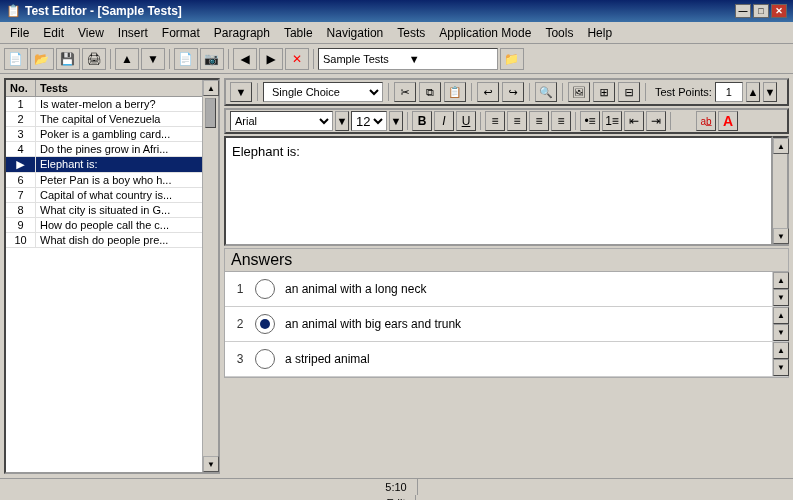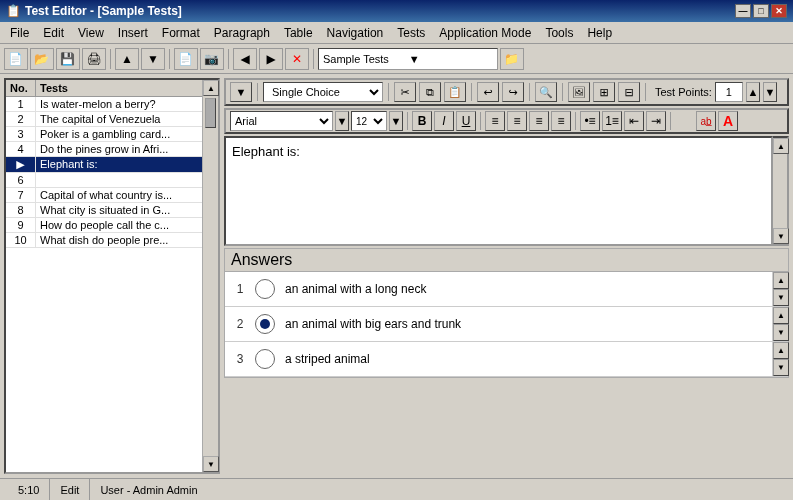--- a/index.html
+++ b/index.html
@@ -175,21 +175,21 @@
       width: 103px;
       height: 20px;
       border: 1px inset #999;
       font-size: 11px;
       background: white;
     }
     #font-size {
       width: 36px;
       height: 20px;
       border: 1px inset #999;
-      font-size: 10px;
+      font-size: 13px;
       background: white;
     }
     .fmt-btn {
       width: 20px; height: 20px;
       border: 1px outset #999;
       background: #d4d0c8;
       display: flex; align-items: center; justify-content: center;
       cursor: pointer;
       font-size: 12px;
     }
@@ -277,20 +277,21 @@
     
     #statusbar {
       background: #d4d0c8;
       border-top: 1px solid #999;
       height: 22px;
       display: flex;
       align-items: center;
       padding: 0 8px;
       gap: 0;
       font-size: 11px;
+      flex-direction: column;
     }
     .status-section {
       padding: 2px 10px;
       border-right: 1px solid #999;
       height: 100%;
       display: flex;
       align-items: center;
     }
     .status-section:last-child { border-right: none; }
     
@@ -396,20 +397,21 @@
           <div class="test-row">
             <div class="no">4</div>
             <div class="test-text">Do the pines grow in Afri...</div>
           </div>
           <div class="test-row active">
               <div class="no" style="color: white;">▶</div>
               <div class="test-text">Elephant is:</div>
             </div>
           <div class="test-row">
             <div class="no">6</div>
+            <div class="test-text">Peter Pan is a boy who h...</div>
           </div>
           <div class="test-row">
             <div class="no">7</div>
             <div class="test-text">Capital of what country is...</div>
           </div>
           <div class="test-row">
             <div class="no">8</div>
             <div class="test-text">What city is situated in G...</div>
           </div>
           <div class="test-row">

